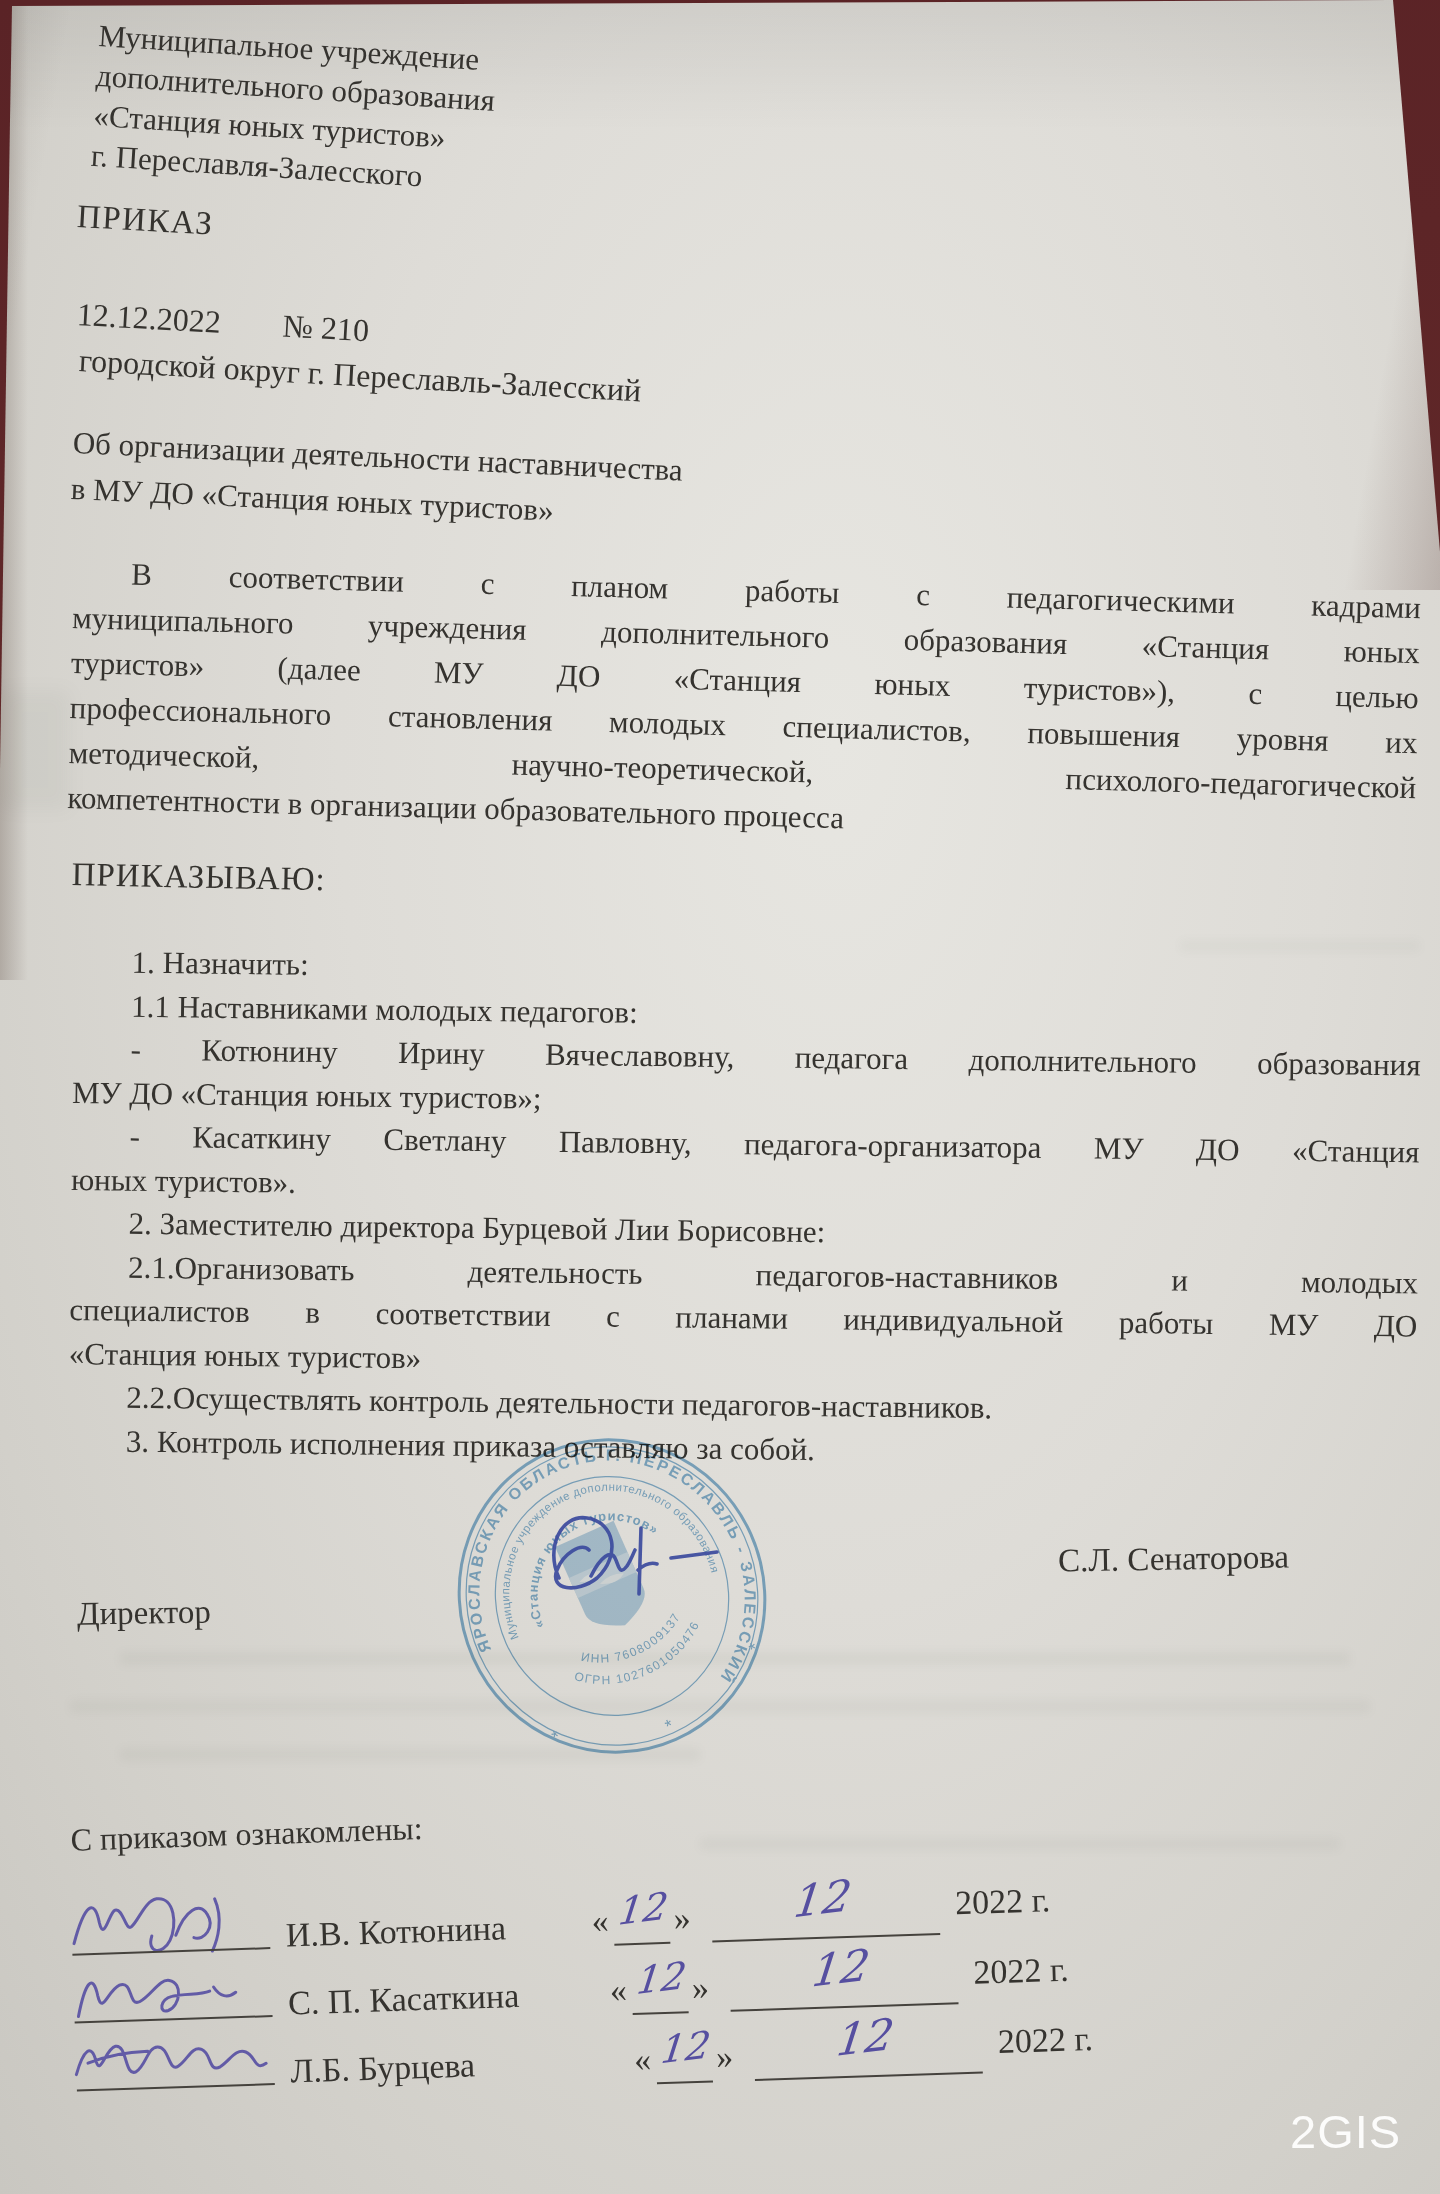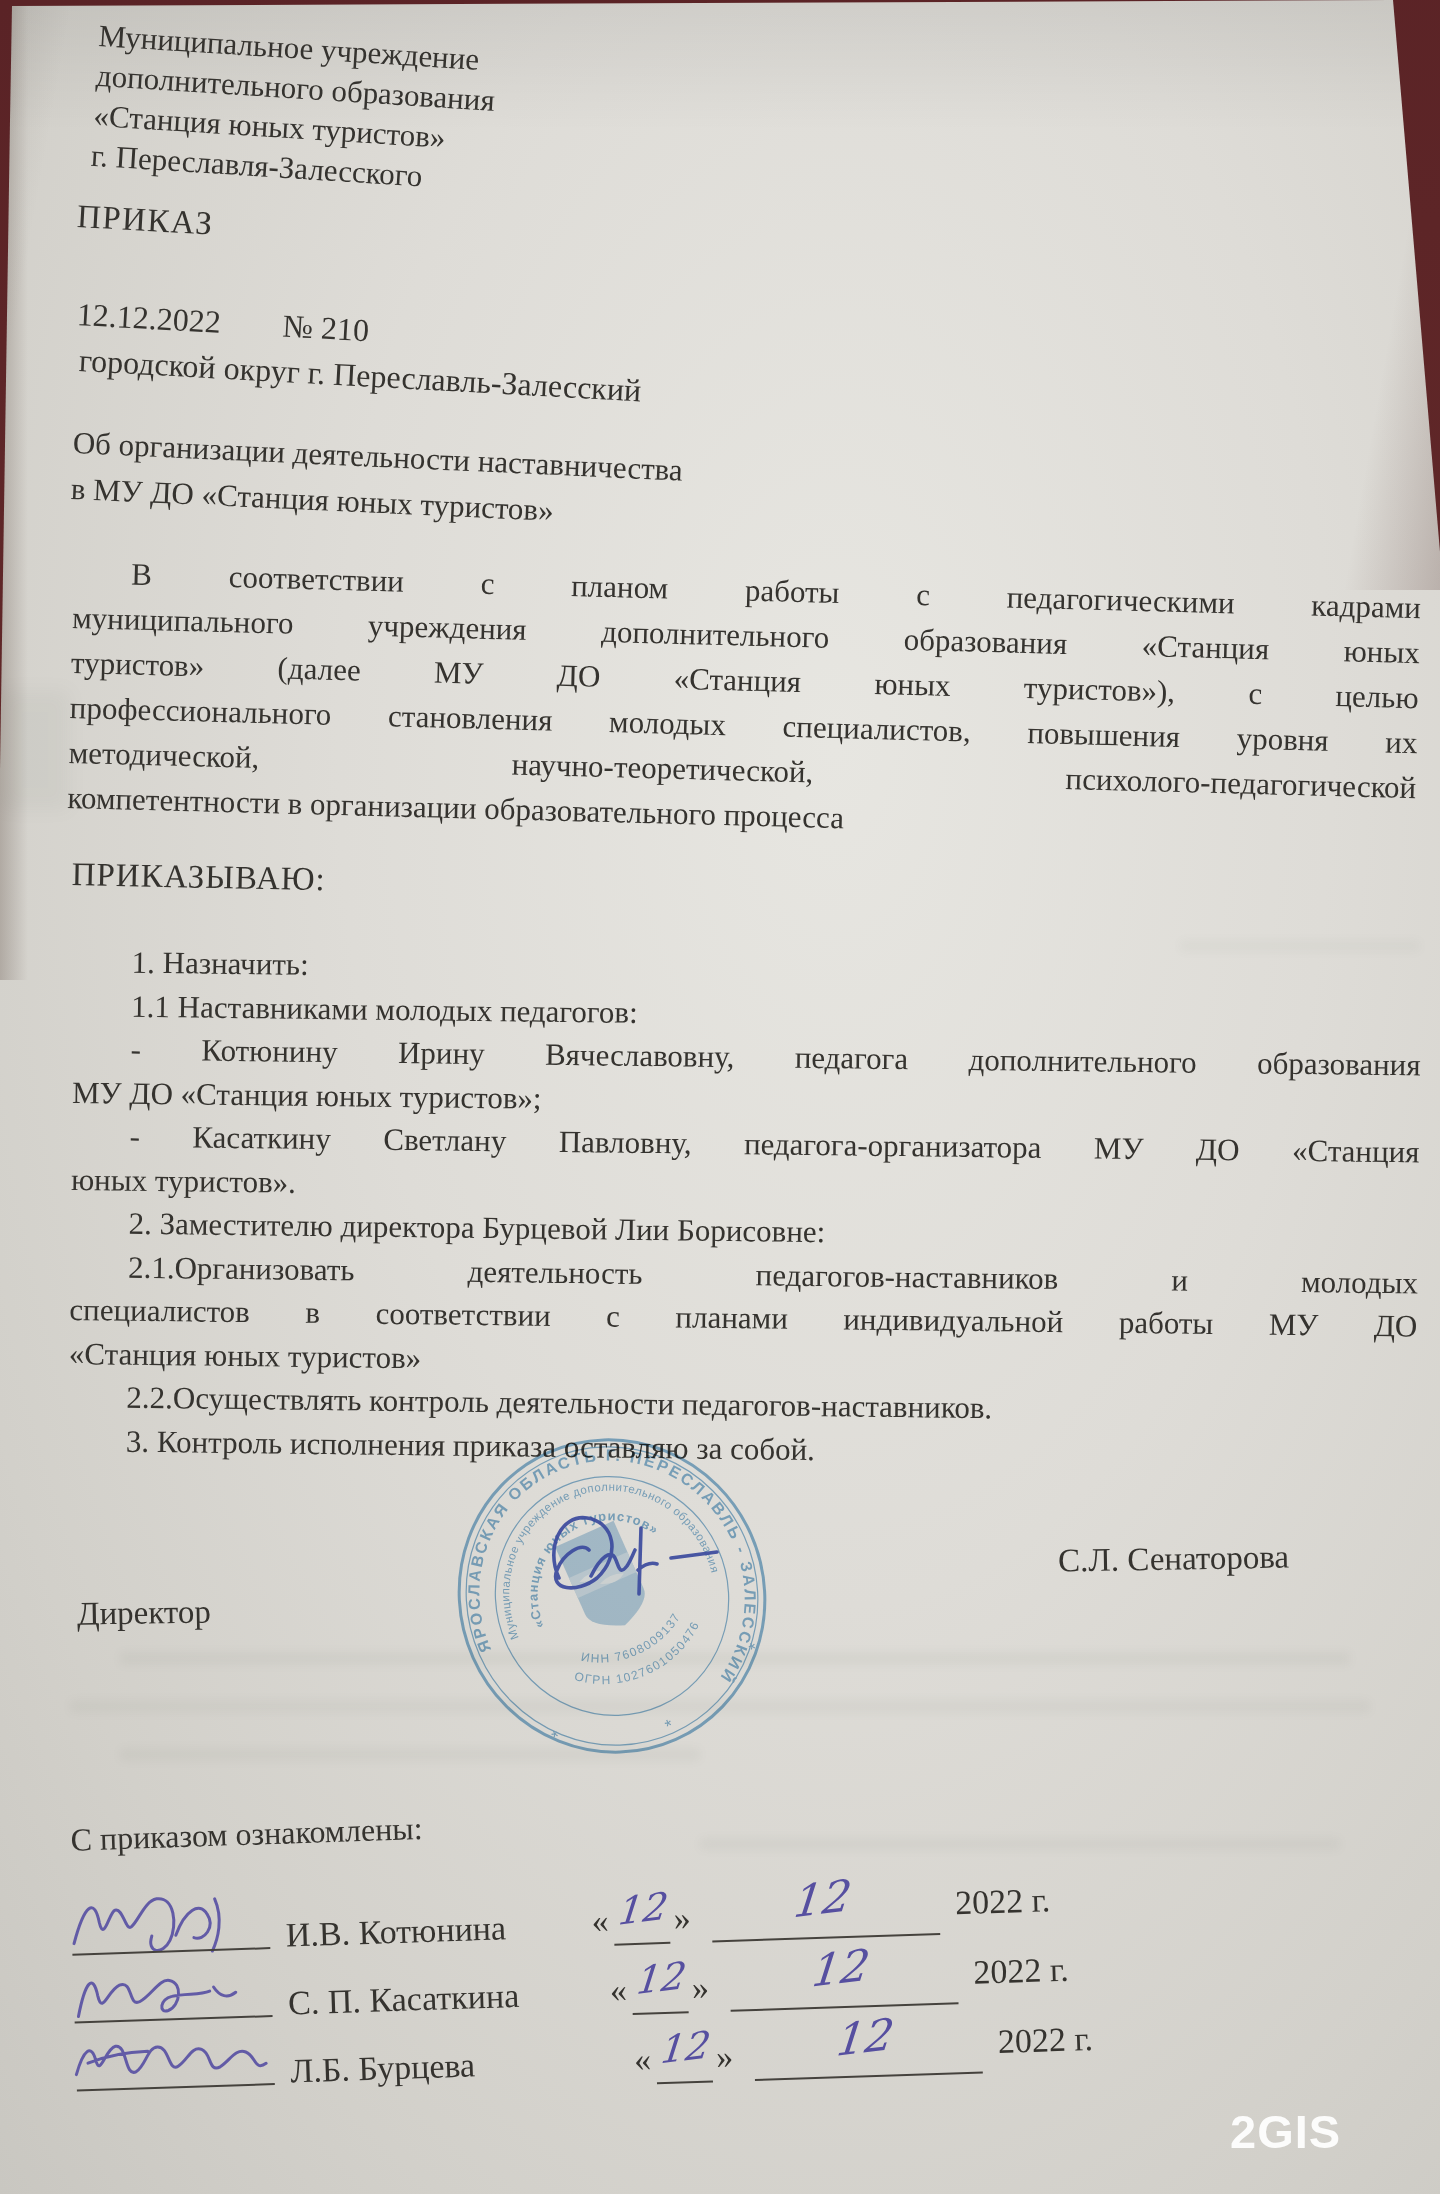--- a/index.html
+++ b/index.html
@@ -50,22 +50,22 @@
   .q-open{position:absolute;left:528px;top:2px;font-size:34px;}
   .q-close{position:absolute;left:610px;top:2px;font-size:34px;}
   .day-line{position:absolute;left:550px;top:44px;width:56px;border-bottom:2.5px solid #45423d;}
   .long-line{position:absolute;left:648px;top:44px;width:228px;border-bottom:2.5px solid #45423d;}
   .hw{font-family:"DejaVu Serif",serif;font-style:italic;color:#564fa0;display:inline-block;transform:skewX(-14deg) rotate(-5deg);}
   .hw-day{position:absolute;left:556px;top:-12px;font-size:38px;}
   .hw-month{position:absolute;left:732px;top:-20px;font-size:44px;}
   .year{position:absolute;left:892px;top:-4px;font-size:34px;white-space:nowrap;}
   .stamp{position:absolute;left:438px;top:1422px;width:348px;height:348px;mix-blend-mode:multiply;}
   .dir-sig{position:absolute;left:525px;top:1498px;width:230px;height:120px;}
-  .watermark{position:absolute;left:1230px;top:2104px;font-family:"Liberation Sans","DejaVu Sans",sans-serif;
-    font-weight:bold;font-size:47px;letter-spacing:1px;color:rgba(255,255,255,.93);}
+  .watermark{position:absolute;left:1290px;top:2104px;font-family:"Liberation Sans","DejaVu Sans",sans-serif;
+    font-weight:normal;font-size:47px;letter-spacing:1px;color:rgba(255,255,255,.93);}
   .ghost{position:absolute;background:rgba(82,92,78,1);filter:blur(5px);}
 </style>
 </head>
 <body>
 
 <div class="paper">
 
   <div class="ghost" style="left:120px;top:1652px;width:1230px;height:13px;opacity:.055;"></div>
   <div class="ghost" style="left:70px;top:1700px;width:1300px;height:13px;opacity:.05;"></div>
   <div class="ghost" style="left:120px;top:1748px;width:580px;height:13px;opacity:.05;"></div>

